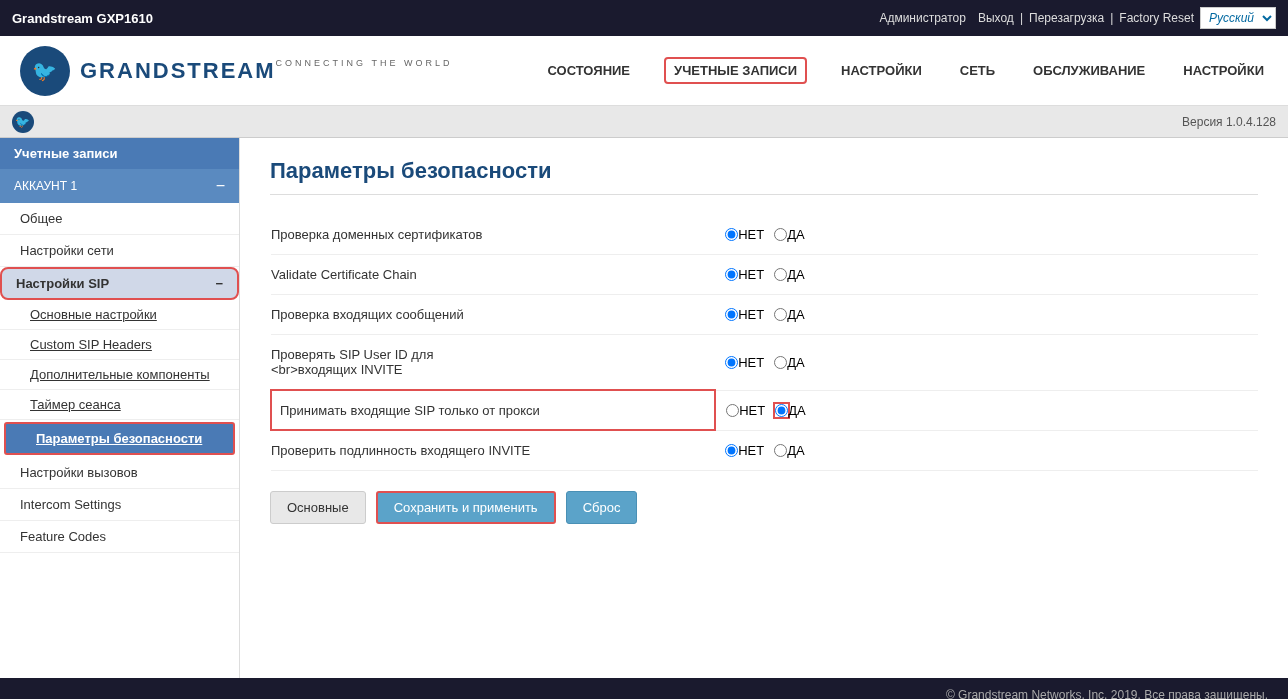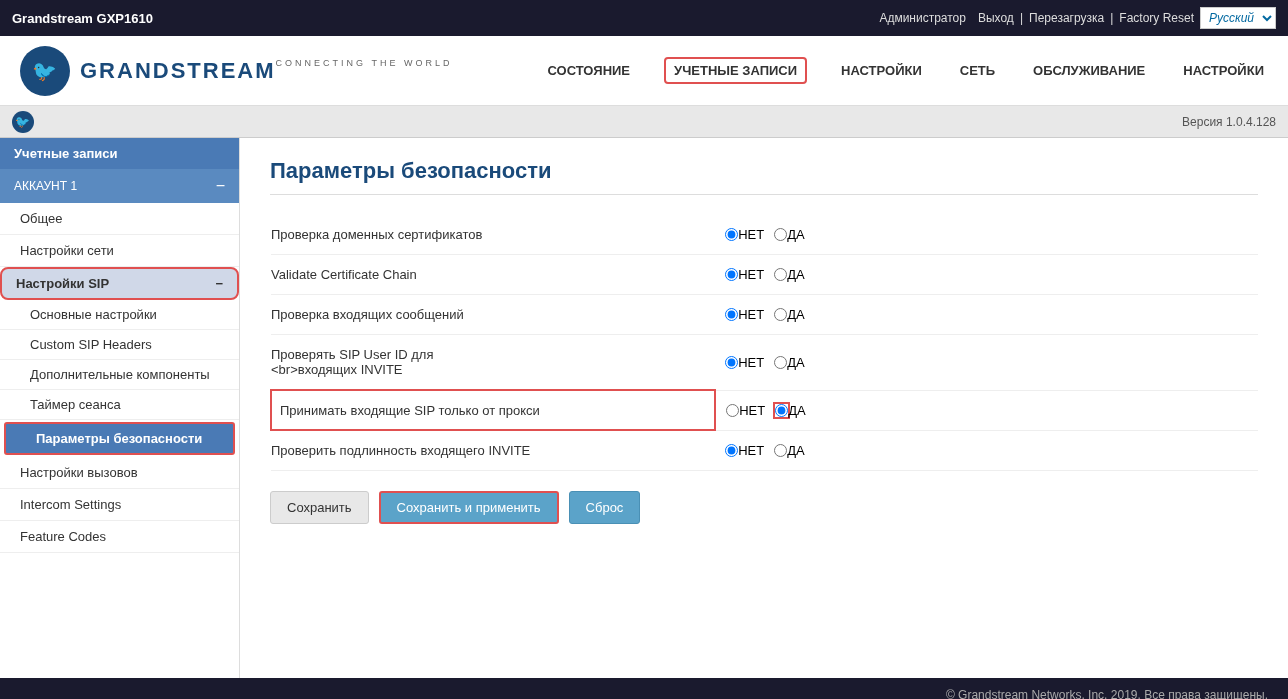--- a/index.html
+++ b/index.html
@@ -121,20 +121,21 @@
       border: 2px solid #e05050;
       border-radius: 8px;
       cursor: pointer;
     }
     .sidebar-sub-item {
       padding: 7px 14px 7px 28px;
       font-size: 13px;
       color: #333;
       cursor: pointer;
       border-bottom: 1px solid #eee;
+      text-decoration: underline;
     }
     .sidebar-sub-item.active-page {
       background: #4a7ab5;
       color: #fff;
       font-weight: bold;
     }
 
     
     .content {
       flex: 1;
@@ -369,21 +370,21 @@
               <label for="ci-no" class="radio-label">НЕТ</label>
               <input type="radio" name="check-invite" id="ci-yes" style="">
               <label for="ci-yes">ДА</label>
             </div>
           </td>
         </tr>
       </tbody>
     </table>
 
     <div class="btn-row">
-      <button class="btn">Сохранить</button>
+      <button class="btn">Основные</button>
       <button class="btn btn-primary highlighted">Сохранить и применить</button>
       <button class="btn btn-reset">Сброс</button>
     </div>
   </div>
 
 </div>
 
 <div class="footer">
   <span>© Grandstream Networks, Inc. 2019. Все права защищены.</span>
 </div>

